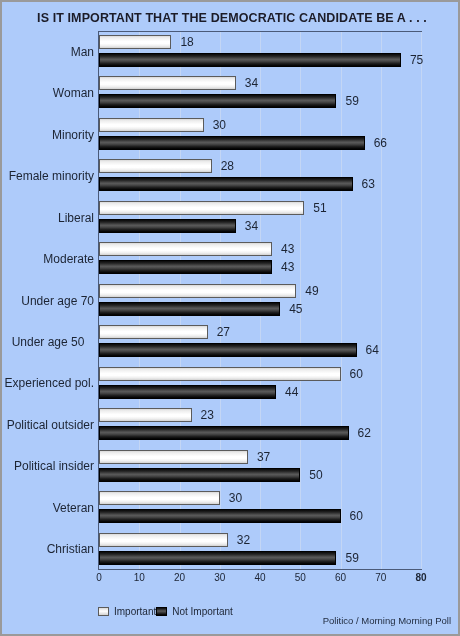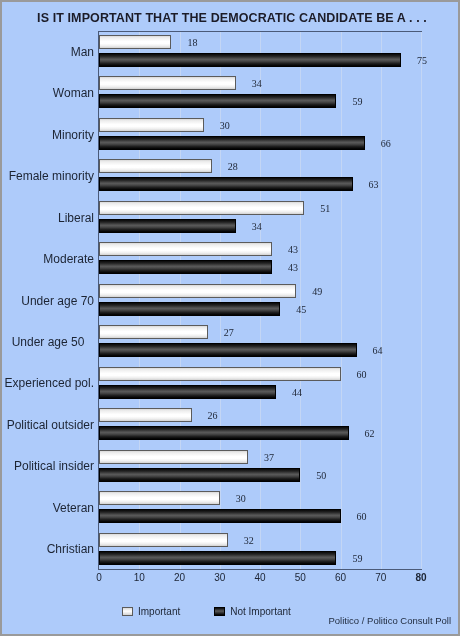--- a/index.html
+++ b/index.html
@@ -94,25 +94,24 @@
   .bar.notimportant {
     background: linear-gradient(to bottom,
         #0a0a0a 0%, #232323 18%, #5a5a5a 44%,
         #4a4a4a 58%, #1d1d1d 80%, #000000 100%);
     border: 1px solid #000000;
   }
   .bar-value {
     position: absolute;
     top: 50%;
     transform: translateY(-50%);
-    font-size: 10px;
+    font-size: 12px;
     color: #1c2433;
     white-space: nowrap;
-    padding-left: 16px;
-    font-family: Liberation Serif, serif;
+    padding-left: 9px;
   }
   
   #category-labels {
     position: absolute;
     left: 0;
     top: 29px;
     width: 92px;
     height: 539px;
   }
   .cat-label {
@@ -142,22 +141,20 @@
     white-space: nowrap;
   }
   
   #legend {
     position: absolute;
     left: 96px;
     top: 601px;
     height: 16px;
     display: flex;
     align-items: center;
-    gap: 34px;
-    margin-left: 24px;
   }
   .legend-item {
     display: flex;
     align-items: center;
     gap: 5px;
   }
   .legend-swatch {
     width: 11px;
     height: 9px;
     box-sizing: border-box;
@@ -309,21 +306,21 @@
             <span class="bar-value" style="left: 241.5px;">60</span>
           </div>
           <div class="bar-line notimportant">
             <div class="bar notimportant" style="width: 177.1px;"></div>
             <span class="bar-value" style="left: 177.1px; text-align: center;">44</span>
           </div>
         </div>
         <div class="row-group" style="top: 373.154px; height: 41.4615px;">
           <div class="bar-line important">
             <div class="bar important" style="width: 92.575px;"></div>
-            <span class="bar-value" style="left: 92.575px;">26</span>
+            <span class="bar-value" style="left: 92.575px;">23</span>
           </div>
           <div class="bar-line notimportant">
             <div class="bar notimportant" style="width: 249.55px;"></div>
             <span class="bar-value" style="left: 249.55px;">62</span>
           </div>
         </div>
         <div class="row-group" style="top: 414.615px; height: 41.4615px;">
           <div class="bar-line important">
             <div class="bar important" style="width: 148.925px;"></div>
             <span class="bar-value" style="left: 148.925px;">37</span>
@@ -372,15 +369,15 @@
       <div class="legend-item">
         <span class="legend-swatch important"></span>
         <span class="legend-label">Important</span>
       </div>
       <div class="legend-item">
         <span class="legend-swatch notimportant"></span>
         <span class="legend-label">Not Important</span>
       </div>
     </div>
 
-  <div id="source">Politico / Politico Consult Poll</div>
+  <div id="source">Politico / Morning Morning Poll</div>
 
 </div>
 
 </body></html>

